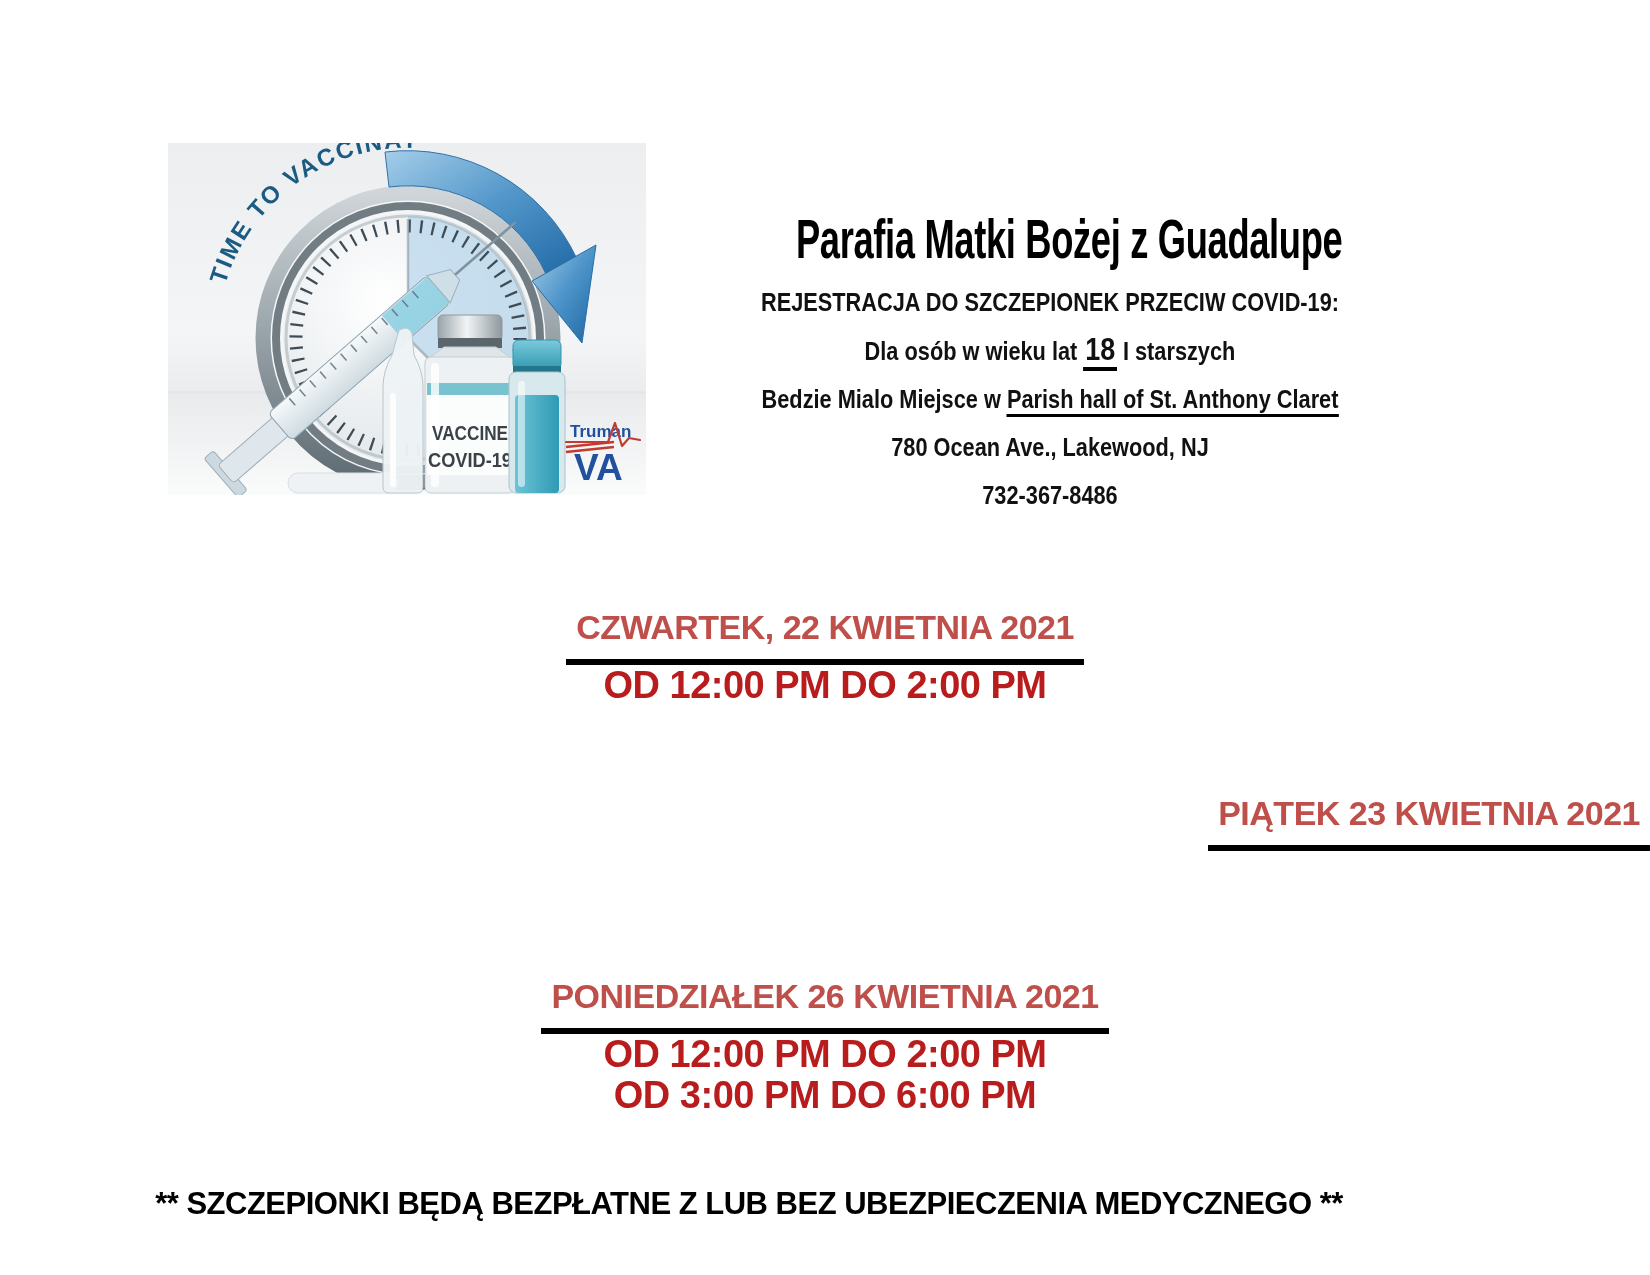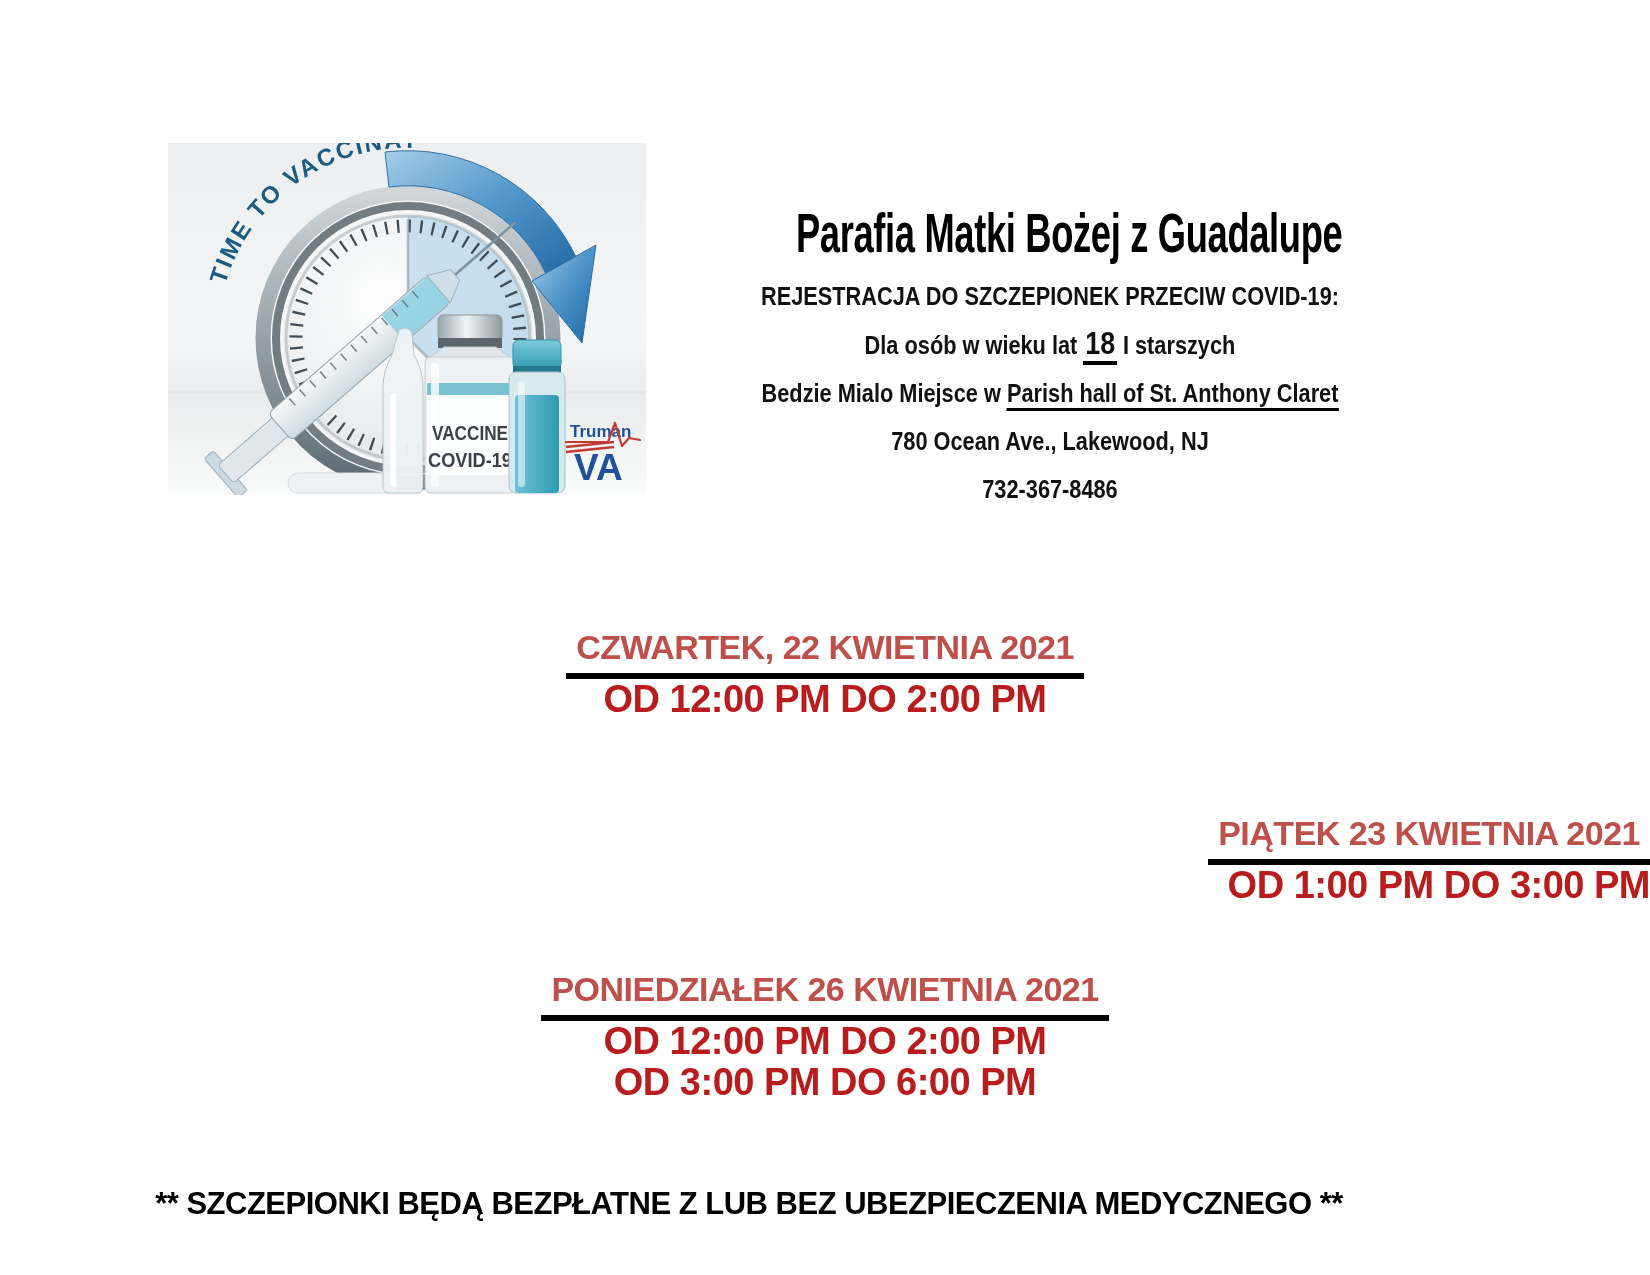--- a/index.html
+++ b/index.html
@@ -3,43 +3,43 @@
 <meta charset="utf-8">
 <style>
   html,body{margin:0;padding:0;background:#ffffff;}
   .page{
     position:relative;width:1650px;height:1275px;background:#ffffff;overflow:hidden;
     font-family:"Liberation Sans",sans-serif;color:#000;
   }
   
   .hero{position:absolute;left:168px;top:143px;width:478px;height:352px;}
   
-  .header-block{position:absolute;left:665px;top:204px;width:770px;text-align:center;}
+  .header-block{position:absolute;left:665px;top:210px;width:770px;text-align:center;}
   .header-block h1{
     margin:0;font-size:55px;line-height:58px;font-weight:bold;color:#000;
     transform:scaleX(.66);transform-origin:50% 50%;white-space:nowrap;letter-spacing:-.5px;
   }
   .header-block p{
     margin:18px 0 0;font-size:25px;line-height:30px;font-weight:bold;color:#111;
     transform:scaleX(.87);transform-origin:50% 50%;white-space:nowrap;
   }
   .header-block p.first{margin-top:19px;}
   .age-num{font-size:31px;border-bottom:4px solid #000;padding:0 2px;}
   .place-underline{border-bottom:3px solid #000;padding-bottom:1px;}
   
   .sched{position:absolute;left:0;width:1650px;text-align:center;}
   .sched .date{
     display:inline-block;font-size:34px;line-height:38px;font-weight:bold;color:#BF4F4A;
-    letter-spacing:-.5px;padding:0 10px 7px;border-bottom:6px solid #000;white-space:nowrap;margin-top:20px;
+    letter-spacing:-.5px;padding:0 10px 13px;border-bottom:6px solid #000;white-space:nowrap;
   }
   .sched .time{
     margin:0;font-size:38px;line-height:41px;font-weight:bold;color:#b91c1c;
     letter-spacing:-.5px;white-space:nowrap;
   }
-  .s1{top:608px;} .s2{top:794px;text-align:right;} .s3{top:950px;}
+  .s1{top:608px;} .s2{top:794px;text-align:right;} .s3{top:977px;}
   
   .footer-note{
     position:absolute;left:0;top:1186px;width:1498px;text-align:center;
     font-size:31px;line-height:36px;font-weight:bold;color:#000;letter-spacing:-.5px;white-space:nowrap;
   }
 </style>
 </head>
 <body>
 
 <div class="page">
@@ -164,21 +164,20 @@
     <p>732-367-8486</p>
   </div>
 
   <section class="sched s1">
     <div class="date">CZWARTEK, 22 KWIETNIA 2021</div>
     <div class="time">OD 12:00 PM DO 2:00 PM</div>
   </section>
 
   <section class="sched s2">
     <div class="date">PIĄTEK 23 KWIETNIA 2021</div>
-    <div class="time">OD 1:00 PM DO 3:00 PM</div>
   </section>
 
   <section class="sched s3">
     <div class="date">PONIEDZIAŁEK 26 KWIETNIA 2021</div>
     <div class="time">OD 12:00 PM DO 2:00 PM</div>
     <div class="time">OD 3:00 PM DO 6:00 PM</div>
   </section>
 
   <div class="footer-note">** SZCZEPIONKI BĘDĄ BEZPŁATNE Z LUB BEZ UBEZPIECZENIA MEDYCZNEGO **</div>
 

